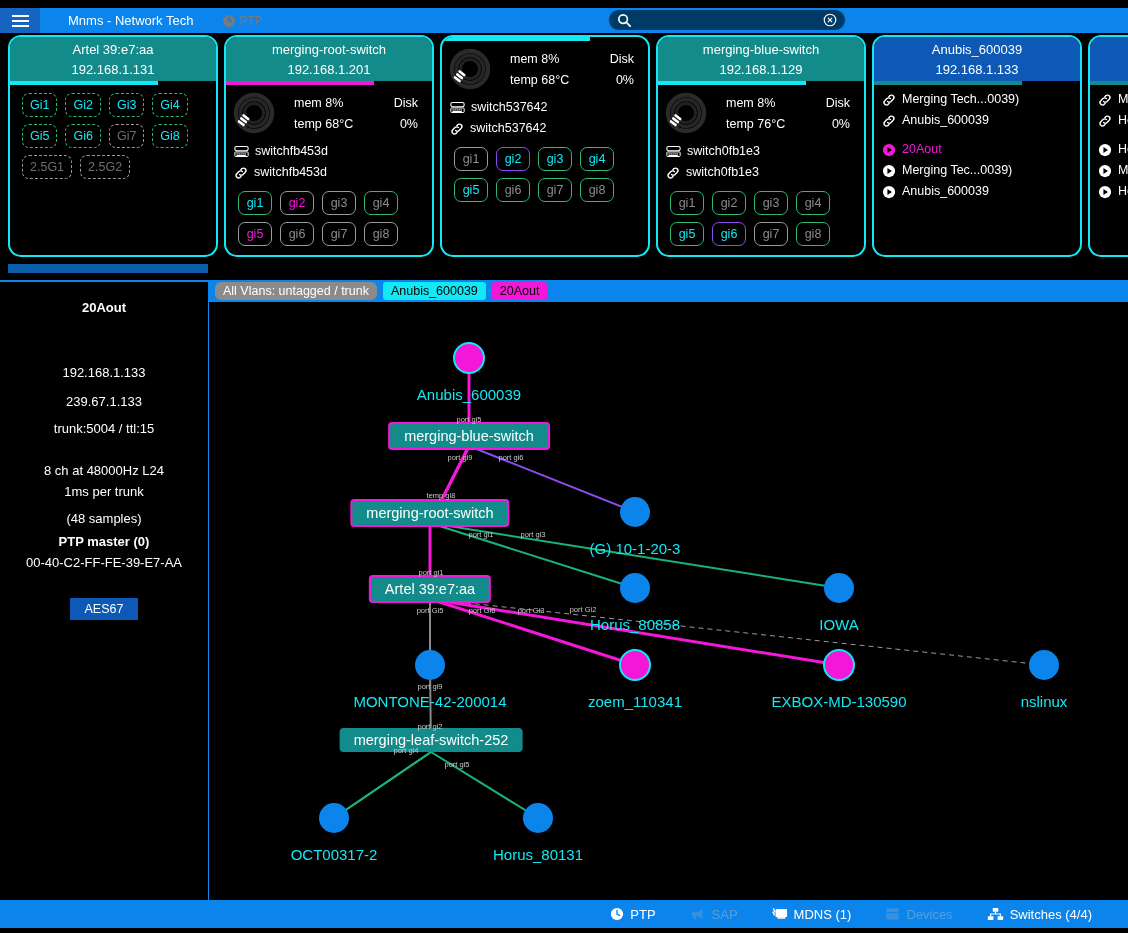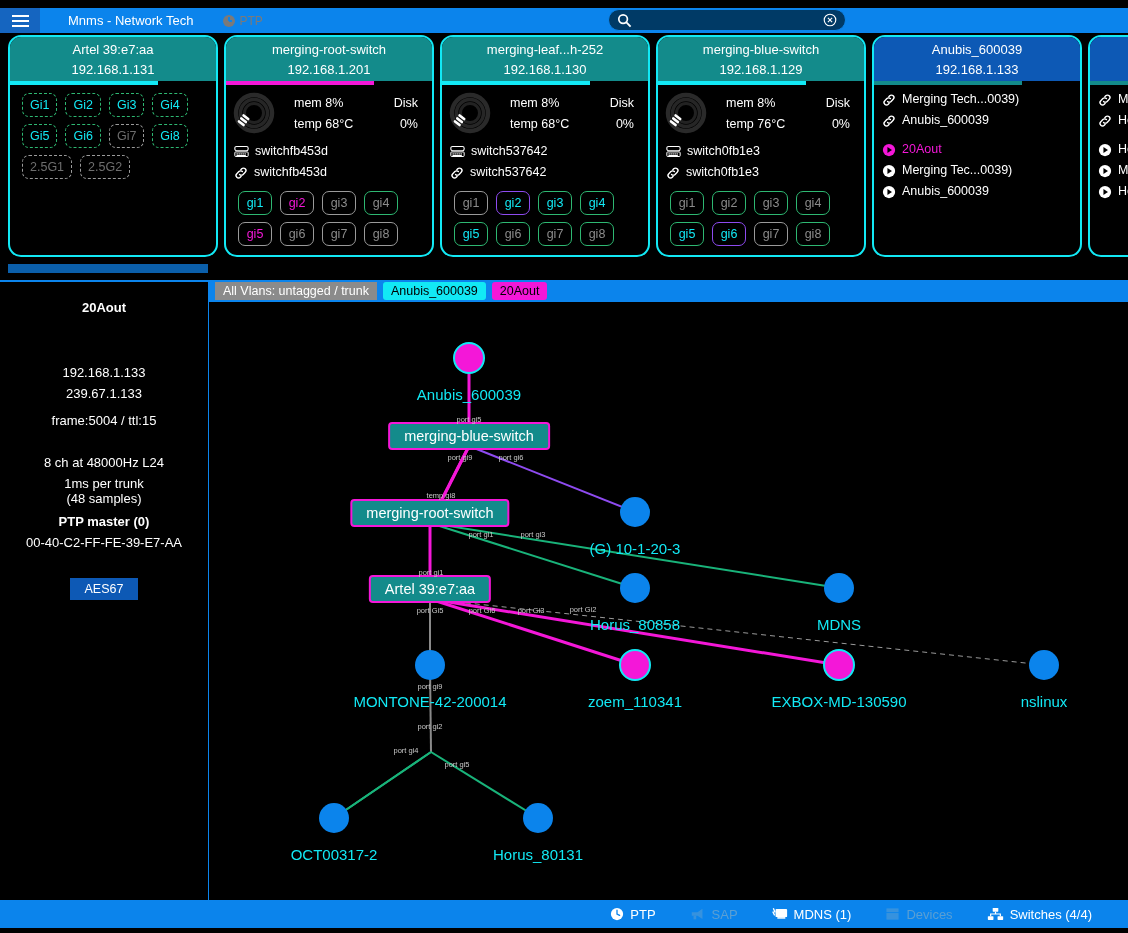--- a/index.html
+++ b/index.html
@@ -120,21 +120,21 @@
     color:#fff; font-size:12.5px; padding:4px 15px; cursor:pointer;
   }
 
   
   #vlanbar {
     position:absolute; left:209px; top:280px; width:919px; height:22px;
     background:#0b84ec; display:flex; align-items:center; gap:0;
     padding-left:6px;
   }
   .vchip {
-    font-size:12.5px; padding:2px 8px; white-space:nowrap; cursor:pointer;
+    font-size:12.5px; padding:2px 8px; white-space:nowrap; cursor:pointer;border-radius:6px;
   }
   .vchip.gray { background:#8b8b8b; color:#fff; }
   .vchip.cyan { background:#12e9f5; color:#000; border-radius:3px; margin-left:6px; }
   .vchip.mag  { background:#f417d8; color:#000; border-radius:3px; margin-left:6px; }
 
   
   #graph {
     position:absolute; left:210px; top:302px; width:918px; height:598px;
     background:#000; overflow:hidden;
   }
@@ -273,24 +273,20 @@
           <div class="pbadge gmag">gi2</div>
           <div class="pbadge gray">gi3</div>
           <div class="pbadge g">gi4</div>
           <div class="pbadge gmag">gi5</div>
           <div class="pbadge gray">gi6</div>
           <div class="pbadge gray">gi7</div>
           <div class="pbadge gray">gi8</div>
         </div>
       </div>
       <div class="card">
-        <div class="card-head teal" style="background:#138b8b">
-          <div>merging-leaf...h-252</div>
-          <div>192.168.1.130</div>
-        </div>
         <div class="underbar" style="background:#12e9f5"></div>
         <div class="stats">
           <div class="gauge">
             <svg width="44" height="44" viewBox="0 0 44 44">
               <circle cx="22" cy="22" r="18" fill="none" stroke="#2a2a2a" stroke-width="4.5"></circle>
               <circle cx="22" cy="22" r="13.5" fill="none" stroke="#262626" stroke-width="3.5"></circle>
               <circle cx="22" cy="22" r="9.5" fill="none" stroke="#222" stroke-width="3"></circle>
               <g stroke="#fff" stroke-width="2.6" stroke-linecap="round">
                 <line x1="7.0" y1="30.4" x2="11.6" y2="34.0"></line>
                 <line x1="9.3" y1="27.4" x2="13.9" y2="31.0"></line>
@@ -495,25 +491,25 @@
       </div>
     </div>
   <div id="hscroll">
     <div id="hscroll-thumb"></div>
   </div>
 
   <div id="leftpanel">
     <div id="lp-title">20Aout</div>
     <div class="lp-gap"></div><div class="lp-gap" style="height:20px"></div>
     <div class="lp-line">192.168.1.133</div>
-    <div class="lp-line" style="margin-top:6px">239.67.1.133</div>
-    <div class="lp-line" style="margin-top:12px">frame:5004 / ttl:15</div>
+    <div class="lp-line" style="margin-top:14px">239.67.1.133</div>
+    <div class="lp-line" style="margin-top:12px">trunk:5004 / ttl:15</div>
     <div class="lp-line" style="margin-top:27px">8 ch at 48000Hz L24</div>
     <div class="lp-line" style="margin-top:6px">1ms per trunk</div>
-    <div class="lp-line" style="margin-top:0">(48 samples)</div>
+    <div class="lp-line" style="margin-top:12px">(48 samples)</div>
     <div class="lp-line lp-b" style="margin-top:8px">PTP master (0)</div>
     <div class="lp-line" style="margin-top:6px">00-40-C2-FF-FE-39-E7-AA</div>
     <div id="aes-badge">AES67</div>
   </div>
 
   <div id="vlanbar">
     <span class="vchip gray">All Vlans: untagged / trunk</span>
     <span class="vchip cyan">Anubis_600039</span>
     <span class="vchip mag">20Aout</span>
   </div>
@@ -545,25 +541,26 @@
         <circle cx="834" cy="363" r="15" fill="#0b84ec" stroke="#0b84ec" stroke-width="0"></circle>
         <circle cx="124" cy="516" r="15" fill="#0b84ec" stroke="#0b84ec" stroke-width="0"></circle>
         <circle cx="328" cy="516" r="15" fill="#0b84ec" stroke="#0b84ec" stroke-width="0"></circle>
       </svg>
   <div class="nlabel" style="left: 259px; top: 84px;">Anubis_600039</div>
       <div class="swbox mag" style="left: 259px; top: 120px;">merging-blue-switch</div>
       <div class="swbox mag" style="left: 220px; top: 197px;">merging-root-switch</div>
       <div class="swbox mag" style="left: 220px; top: 273px;">Artel 39:e7:aa</div>
       <div class="nlabel" style="left: 425px; top: 238px;">(G) 10-1-20-3</div>
       <div class="nlabel" style="left: 425px; top: 314px;">Horus_80858</div>
-      <div class="nlabel" style="left: 629px; top: 314px;">MDNS</div>
+      <div class="nlabel" style="left: 629px; top: 314px;">IOWA</div>
       <div class="nlabel" style="left: 220px; top: 391px;">MONTONE-42-200014</div>
       <div class="nlabel" style="left: 425px; top: 391px;">zoem_110341</div>
       <div class="nlabel" style="left: 629px; top: 391px;">EXBOX-MD-130590</div>
       <div class="nlabel" style="left: 834px; top: 391px;">nslinux</div>
+      <div class="swbox" style="left: 221px; top: 426px;">merging-leaf-switch-252</div>
       <div class="nlabel" style="left: 124px; top: 544px;">OCT00317-2</div>
       <div class="nlabel" style="left: 328px; top: 544px;">Horus_80131</div>
       <div class="plabel" style="left: 259px; top: 113px;">port gi5</div>
       <div class="plabel" style="left: 250px; top: 151px;">port gi9</div>
       <div class="plabel" style="left: 301px; top: 151px;">port gi6</div>
       <div class="plabel" style="left: 231px; top: 189px;">temp gi8</div>
       <div class="plabel" style="left: 221px; top: 266px;">port gi1</div>
       <div class="plabel" style="left: 271px; top: 228px;">port gi1</div>
       <div class="plabel" style="left: 323px; top: 228px;">port gi3</div>
       <div class="plabel" style="left: 220px; top: 304px;">port Gi5</div>

